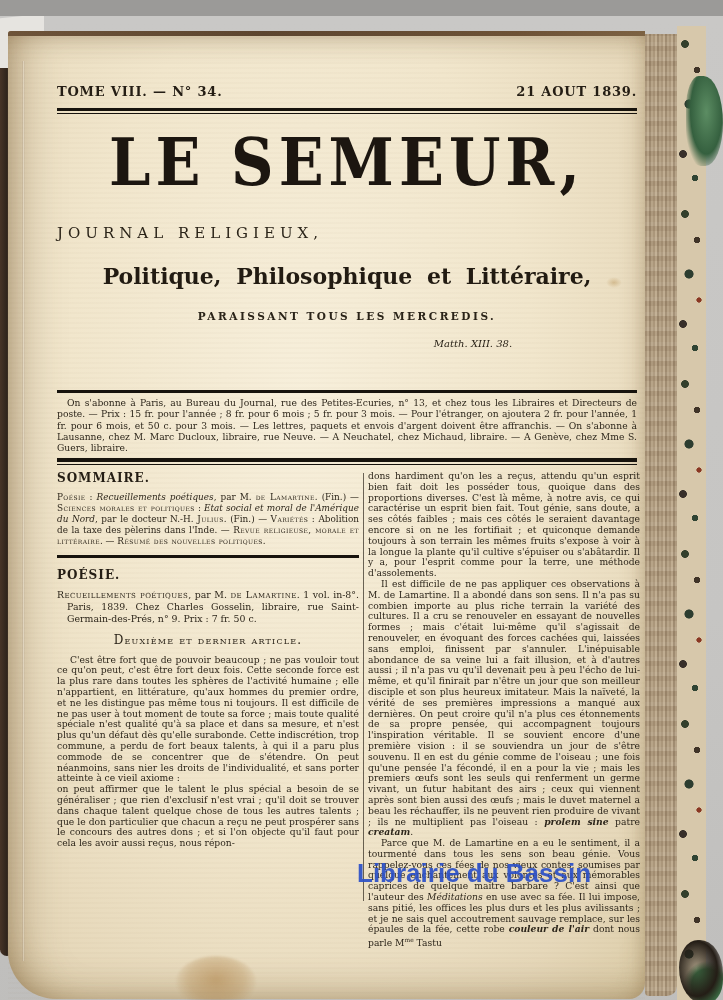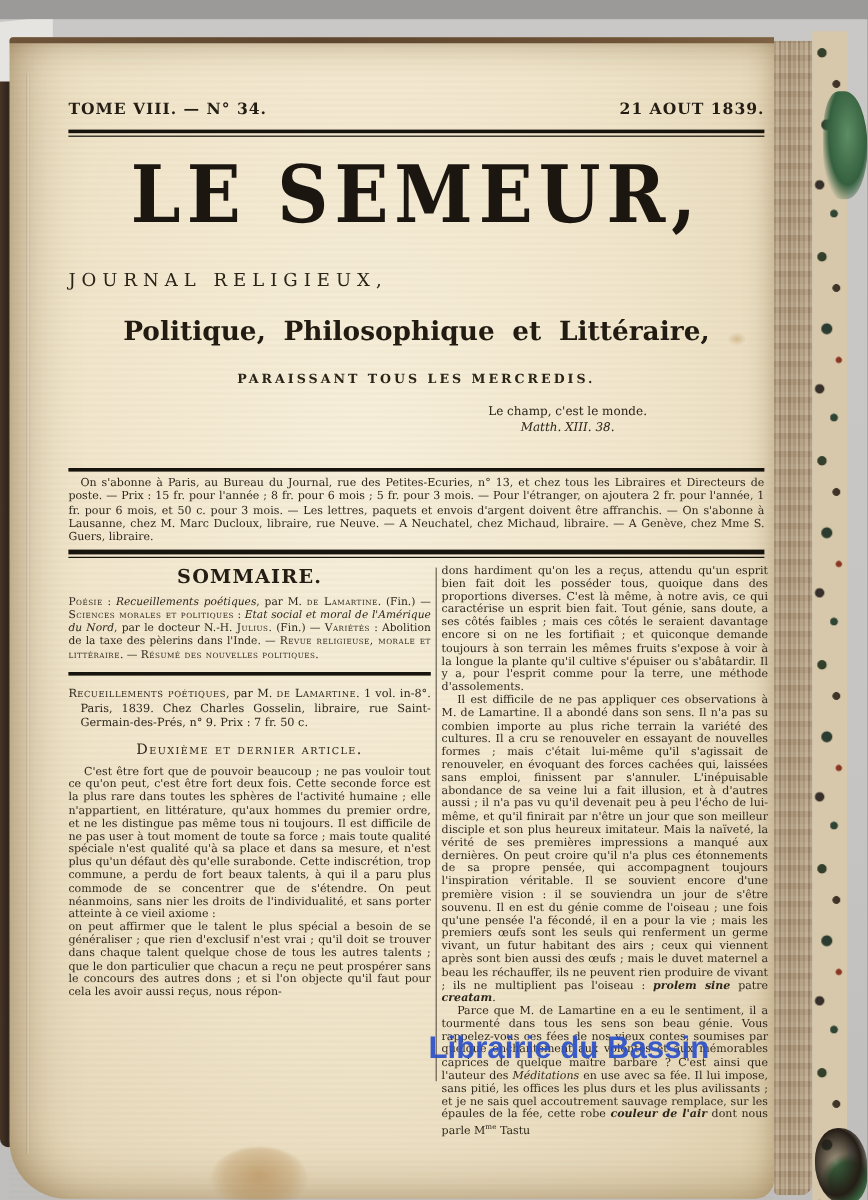--- a/index.html
+++ b/index.html
@@ -81,21 +81,21 @@
   .rule-b{position:absolute;left:49px;top:359px;width:580px;height:3px;background:#17130d;}
   .subscription{position:absolute;left:49px;top:366px;width:580px;
     font-size:9.2px;line-height:11.3px;text-align:justify;text-indent:10px;color:#2d261b;}
   .rule-c{position:absolute;left:49px;top:427px;width:580px;height:4px;background:#17130d;}
   .rule-c::after{content:"";position:absolute;left:0;top:6px;width:100%;height:1px;background:#17130d;}
 
   .col-left{position:absolute;left:49px;top:440px;width:302px;}
   .col-right{position:absolute;left:360px;top:440px;width:272px;}
   .col-divider{position:absolute;left:355px;top:442px;width:1px;height:428px;background:rgba(30,24,16,.65);}
 
-  .sec-head{text-align:center;font-weight:bold;font-size:16px;letter-spacing:1px;color:#241d14;margin:0 0 7px 0;}
+  .sec-head{text-align:left;font-weight:bold;font-size:12px;letter-spacing:1px;color:#241d14;margin:0 0 7px 0;}
   .sommaire-text{font-size:8.9px;line-height:11px;text-align:justify;margin:0;color:#2d261b;}
   .rule-col{height:3px;background:#17130d;margin:8px 0 10px 0;}
   .biblio{font-size:9.4px;line-height:12.2px;text-align:justify;margin:0 0 2px 0;
     padding-left:10px;text-indent:-10px;color:#2d261b;}
   .subhead{text-align:center;font-variant:small-caps;font-size:12px;letter-spacing:1.2px;margin:7px 0 8px 0;color:#2a2318;}
   .body-p{font-size:9.2px;line-height:10.8px;text-align:justify;margin:0;color:#2d261b;}
   .indent{text-indent:13px;}
   .verse{padding-left:20px;font-size:9.2px;line-height:11.5px;margin:4px 0;}
 
   .seg-i{font-style:italic;}
@@ -123,34 +123,34 @@
         <span>21 AOUT 1839.</span>
       </div>
       <div class="rule-a"></div>
 
       <div class="title">LE SEMEUR,</div>
       <div class="sub1">JOURNAL RELIGIEUX,</div>
       <div class="sub2">Politique, Philosophique et Littéraire,</div>
       <div class="sub3">PARAISSANT TOUS LES MERCREDIS.</div>
 
       <div class="motto">
-        <div class="m1">Le champ, c'est le monde.</div>
         <div class="m2">Matth. XIII. 38.</div>
       </div>
 
       <div class="rule-b"></div>
       <div class="subscription">On s'abonne à Paris, au Bureau du Journal, rue des Petites-Ecuries, n° 13, et chez tous les Libraires et Directeurs de poste. — Prix : 15 fr. pour l'année ; 8 fr. pour 6 mois ; 5 fr. pour 3 mois. — Pour l'étranger, on ajoutera 2 fr. pour l'année, 1 fr. pour 6 mois, et 50 c. pour 3 mois. — Les lettres, paquets et envois d'argent doivent être affranchis. — On s'abonne à Lausanne, chez M. Marc Ducloux, libraire, rue Neuve. — A Neuchatel, chez Michaud, libraire. — A Genève, chez Mme S. Guers, libraire.</div>
       <div class="rule-c"></div>
 
       <div class="col-divider"></div>
 
       <div class="col-left">
         <div class="sec-head">SOMMAIRE.</div>
         <p class="sommaire-text"><span class="seg-sc">Poésie</span><span> : </span><span class="seg-i">Recueillements poétiques</span><span>, par M. </span><span class="seg-sc">de Lamartine</span><span>. (Fin.) — </span><span class="seg-sc">Sciences morales et politiques</span><span> : </span><span class="seg-i">Etat social et moral de l'Amérique du Nord</span><span>, par le docteur N.-H. </span><span class="seg-sc">Julius</span><span>. (Fin.) — </span><span class="seg-sc">Variétés</span><span> : Abolition de la taxe des pèlerins dans l'Inde. — </span><span class="seg-sc">Revue religieuse, morale et littéraire</span><span>. — </span><span class="seg-sc">Résumé des nouvelles politiques</span><span>.</span></p>
         <div class="rule-col"></div>
+        <div class="sec-head">POÉSIE.</div>
         <p class="biblio"><span class="seg-sc">Recueillements poétiques</span><span>, par M. </span><span class="seg-sc">de Lamartine</span><span>. 1 vol. in-8°. Paris, 1839. Chez Charles Gosselin, libraire, rue Saint-Germain-des-Prés, n° 9. Prix : 7 fr. 50 c.</span></p>
         <div class="subhead">Deuxième et dernier article.</div>
         <p class="body-p indent">C'est être fort que de pouvoir beaucoup ; ne pas vouloir tout ce qu'on peut, c'est être fort deux fois. Cette seconde force est la plus rare dans toutes les sphères de l'activité humaine ; elle n'appartient, en littérature, qu'aux hommes du premier ordre, et ne les distingue pas même tous ni toujours. Il est difficile de ne pas user à tout moment de toute sa force ; mais toute qualité spéciale n'est qualité qu'à sa place et dans sa mesure, et n'est plus qu'un défaut dès qu'elle surabonde. Cette indiscrétion, trop commune, a perdu de fort beaux talents, à qui il a paru plus commode de se concentrer que de s'étendre. On peut néanmoins, sans nier les droits de l'individualité, et sans porter atteinte à ce vieil axiome :</p>
         <p class="body-p">on peut affirmer que le talent le plus spécial a besoin de se généraliser ; que rien d'exclusif n'est vrai ; qu'il doit se trouver dans chaque talent quelque chose de tous les autres talents ; que le don particulier que chacun a reçu ne peut prospérer sans le concours des autres dons ; et si l'on objecte qu'il faut pour cela les avoir aussi reçus, nous répon-</p>
       </div>
 
       <div class="col-right">
         <p class="body-p">dons hardiment qu'on les a reçus, attendu qu'un esprit bien fait doit les posséder tous, quoique dans des proportions diverses. C'est là même, à notre avis, ce qui caractérise un esprit bien fait. Tout génie, sans doute, a ses côtés faibles ; mais ces côtés le seraient davantage encore si on ne les fortifiait ; et quiconque demande toujours à son terrain les mêmes fruits s'expose à voir à la longue la plante qu'il cultive s'épuiser ou s'abâtardir. Il y a, pour l'esprit comme pour la terre, une méthode d'assolements.</p>
         <p class="body-p indent"><span>Il est difficile de ne pas appliquer ces observations à M. de Lamartine. Il a abondé dans son sens. Il n'a pas su combien importe au plus riche terrain la variété des cultures. Il a cru se renouveler en essayant de nouvelles formes ; mais c'était lui-même qu'il s'agissait de renouveler, en évoquant des forces cachées qui, laissées sans emploi, finissent par s'annuler. L'inépuisable abondance de sa veine lui a fait illusion, et à d'autres aussi ; il n'a pas vu qu'il devenait peu à peu l'écho de lui-même, et qu'il finirait par n'être un jour que son meilleur disciple et son plus heureux imitateur. Mais la naïveté, la vérité de ses premières impressions a manqué aux dernières. On peut croire qu'il n'a plus ces étonnements de sa propre pensée, qui accompagnent toujours l'inspiration véritable. Il se souvient encore d'une première vision : il se souviendra un jour de s'être souvenu. Il en est du génie comme de l'oiseau ; une fois qu'une pensée l'a fécondé, il en a pour la vie ; mais les premiers œufs sont les seuls qui renferment un germe vivant, un futur habitant des airs ; ceux qui viennent après sont bien aussi des œufs ; mais le duvet maternel a beau les réchauffer, ils ne peuvent rien produire de vivant ; ils ne multiplient pas l'oiseau : </span><span class="seg-bi">prolem sine</span><span> patre </span><span class="seg-bi">creatam</span><span>.</span></p>
         <p class="body-p indent"><span>Parce que M. de Lamartine en a eu le sentiment, il a tourmenté dans tous les sens son beau génie. Vous rappelez-vous ces fées de nos vieux contes, soumises par quelque enchantement aux volontés et aux mémorables caprices de quelque maître barbare ? C'est ainsi que l'auteur des </span><span class="seg-i">Méditations</span><span> en use avec sa fée. Il lui impose, sans pitié, les offices les plus durs et les plus avilissants ; et je ne sais quel accoutrement sauvage remplace, sur les épaules de la fée, cette robe </span><span class="seg-bi">couleur de l'air</span><span> dont nous parle M</span><span class="seg-sup">me</span><span> Tastu</span></p>

